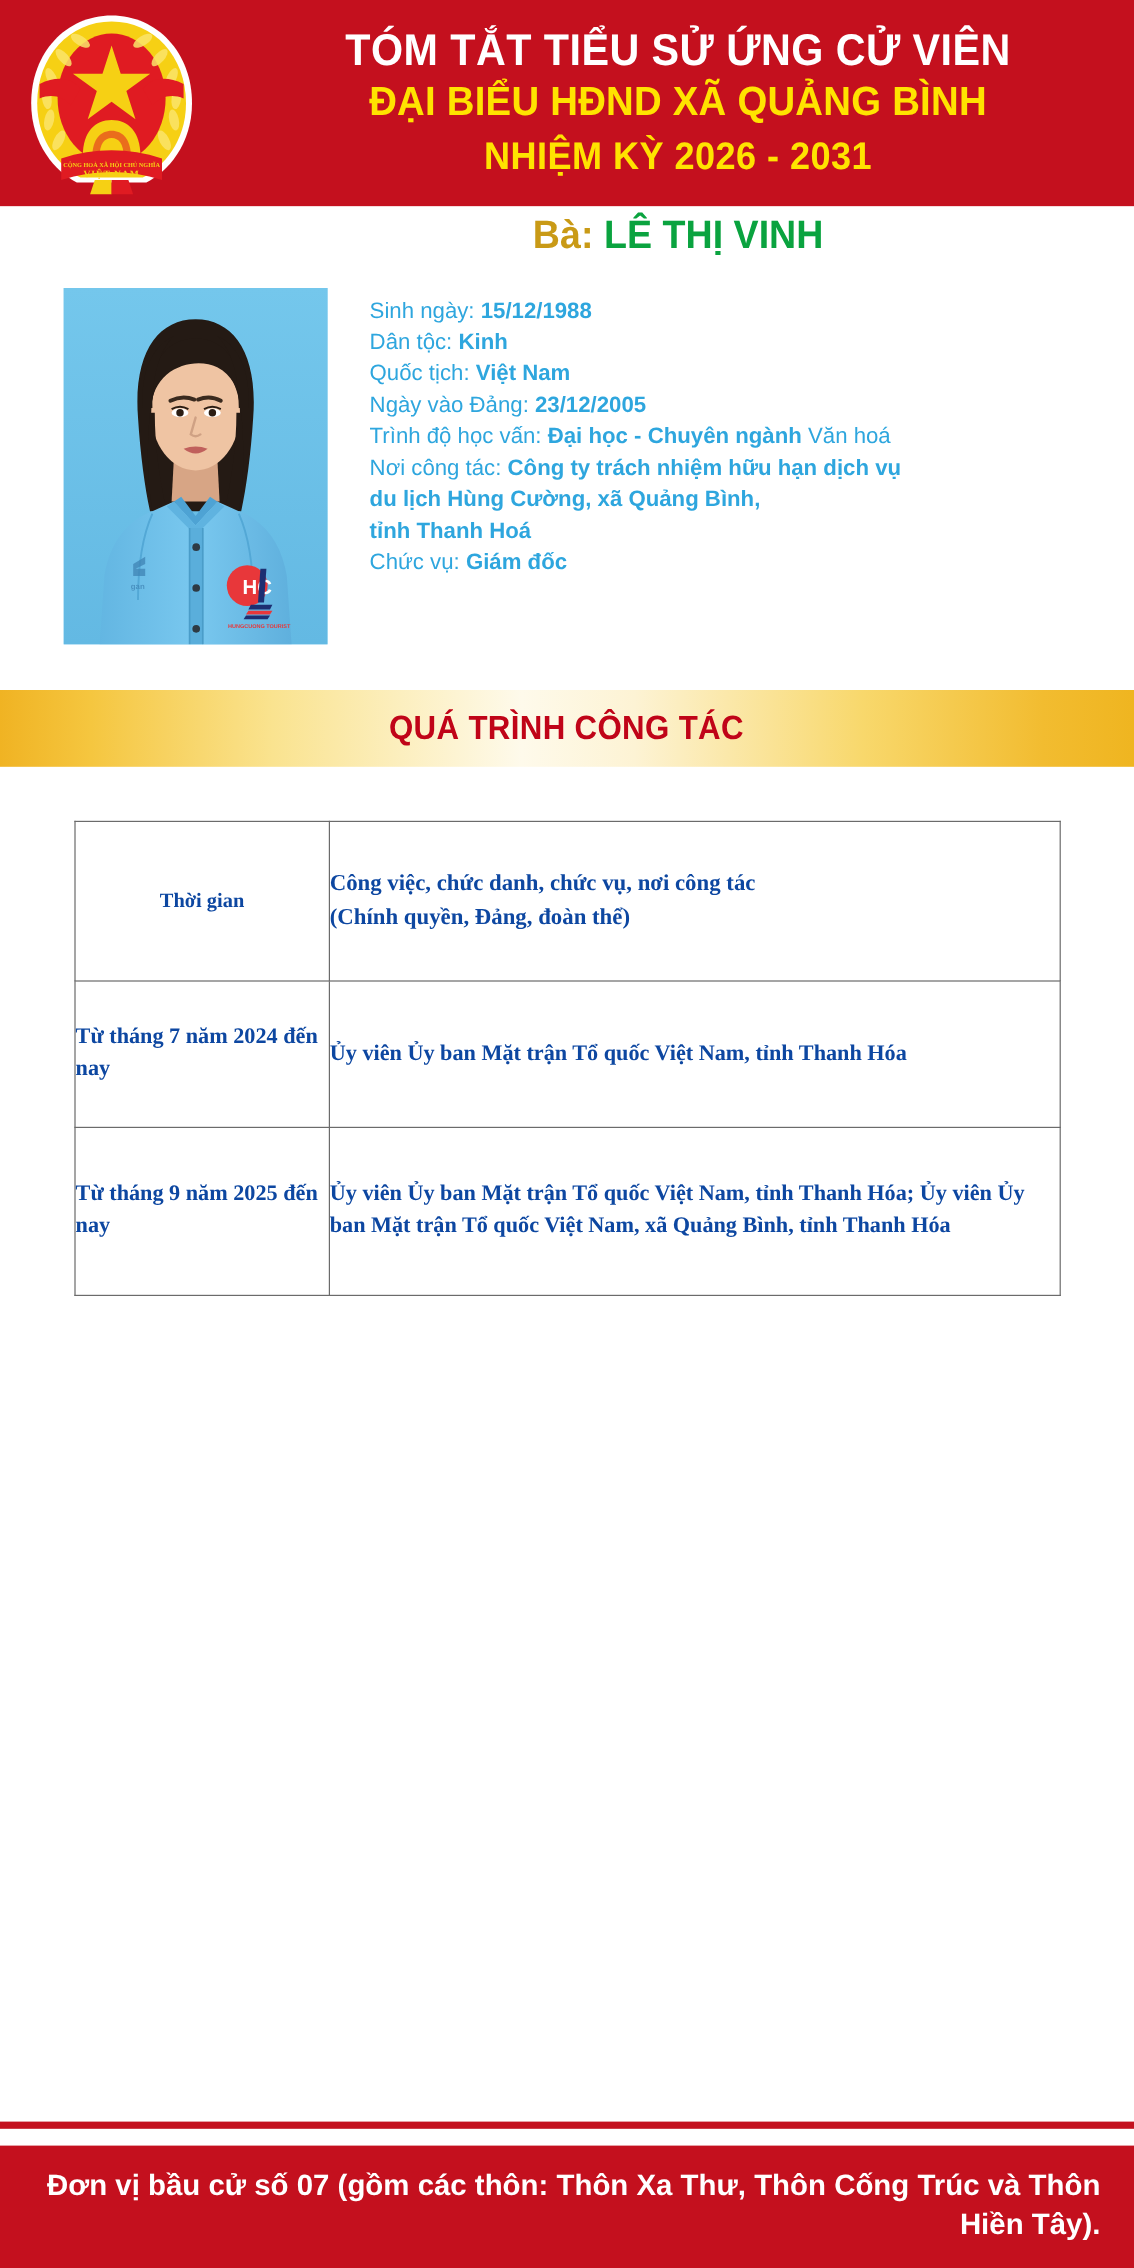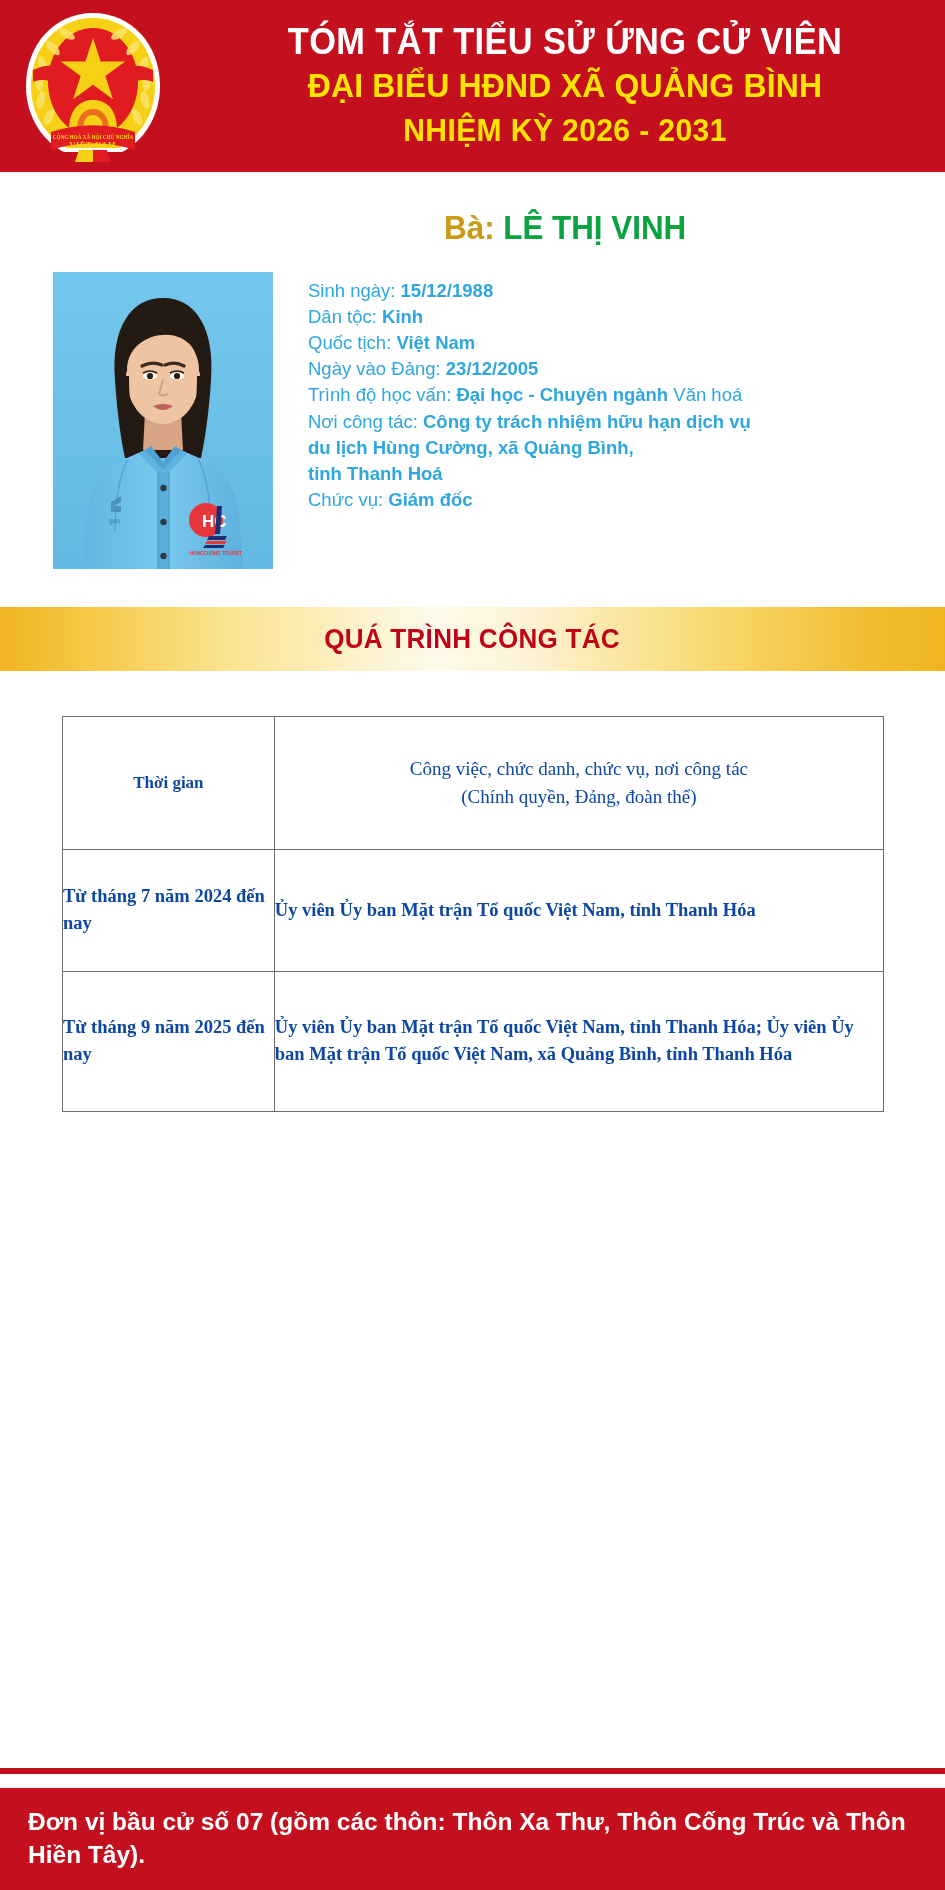--- a/index.html
+++ b/index.html
@@ -70,21 +70,21 @@
     letter-spacing: 0.4px;
     line-height: 1.35;
     transform: scaleX(0.94);
     white-space: nowrap;
   }
 
   
   .candidate {
     position: relative;
     width: 945px;
-    padding-top: 36px;
+    padding-top: 4px;
     background: #ffffff;
   }
   .cand-name {
     text-align: center;
     padding-left: 225px;
     padding-right: 30px;
     font-size: 33px;
     font-weight: bold;
     line-height: 1.2;
     margin-bottom: 24px;
@@ -163,23 +163,22 @@
   .col-time { width: 212px; }
   .col-desc { width: 610px; }
 
   .hdr-row td { height: 133px; }
   .hdr-time {
     text-align: center;
     font-size: 17px;
     font-weight: bold;
   }
   .hdr-desc {
-    text-align: center;
     font-size: 19px;
-    font-weight: normal;
+    font-weight: bold;
     line-height: 1.45;
     padding: 0 16px;
   }
 
   .body-row td { height: 122px; vertical-align: middle; }
   .cell-time {
     font-size: 18.5px;
     font-weight: bold;
     line-height: 1.45;
     padding: 0 12px;
@@ -208,21 +207,21 @@
     background: #c4101e;
     display: flex;
     align-items: center;
     justify-content: center;
     padding: 0 28px;
   }
   .footer-text {
     color: #ffffff;
     font-size: 24.5px;
     font-weight: bold;
-    text-align: left;
+    text-align: right;
     line-height: 1.34;
   }
 </style>
 </head>
 <body>
 
 <div class="page">
 
   <div class="header">
 

